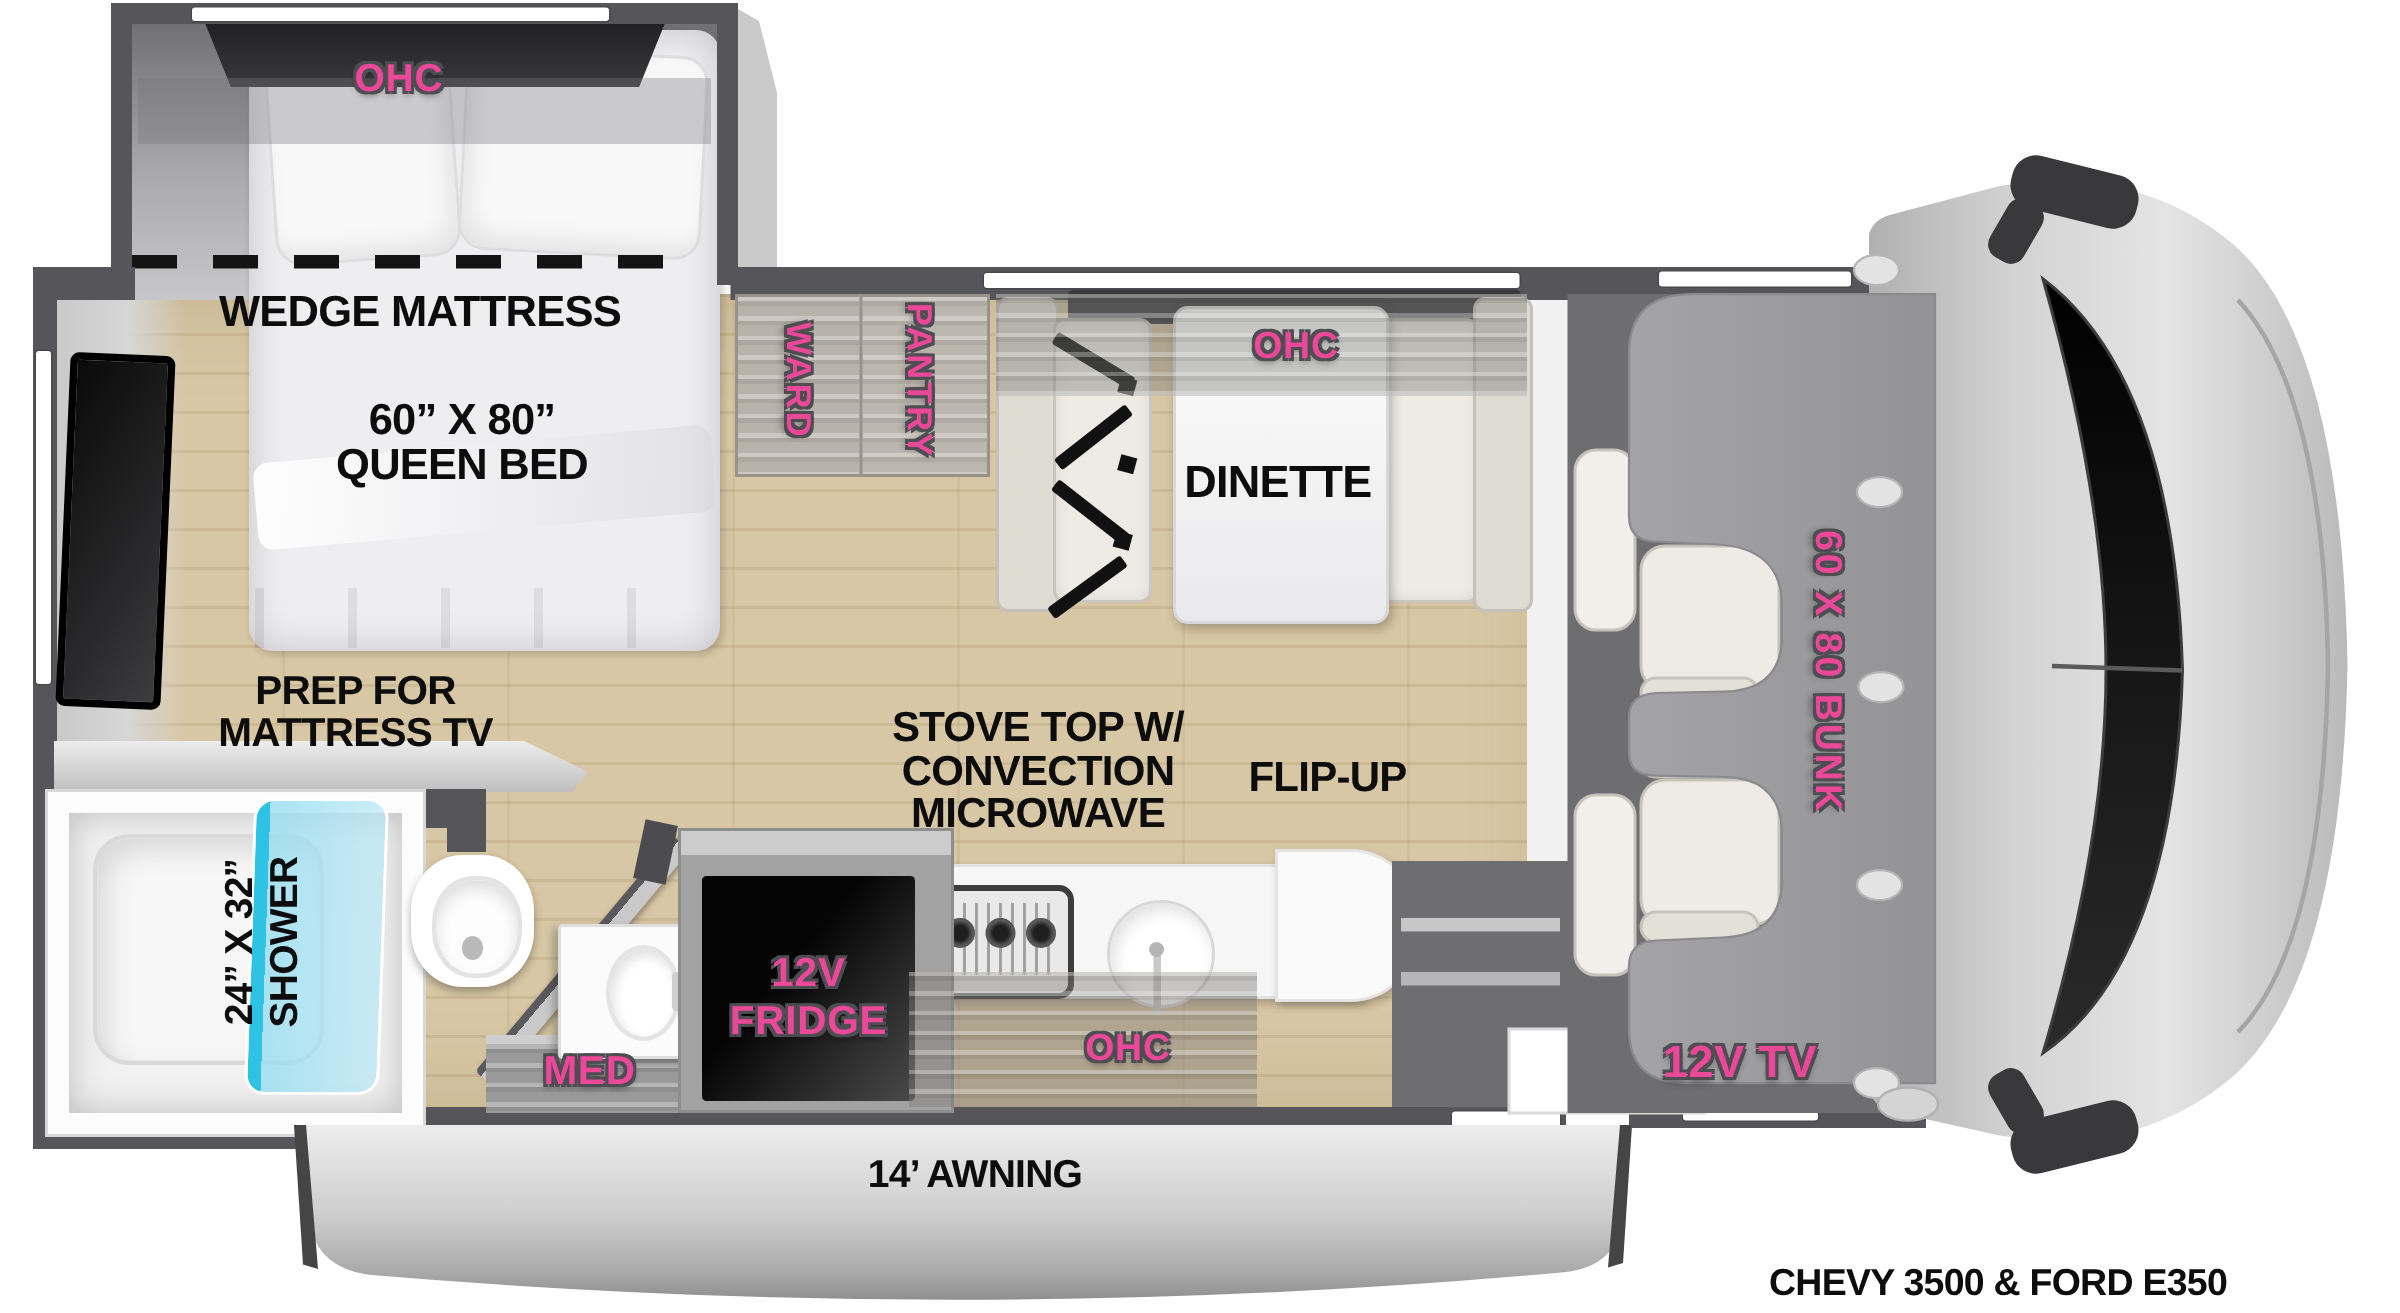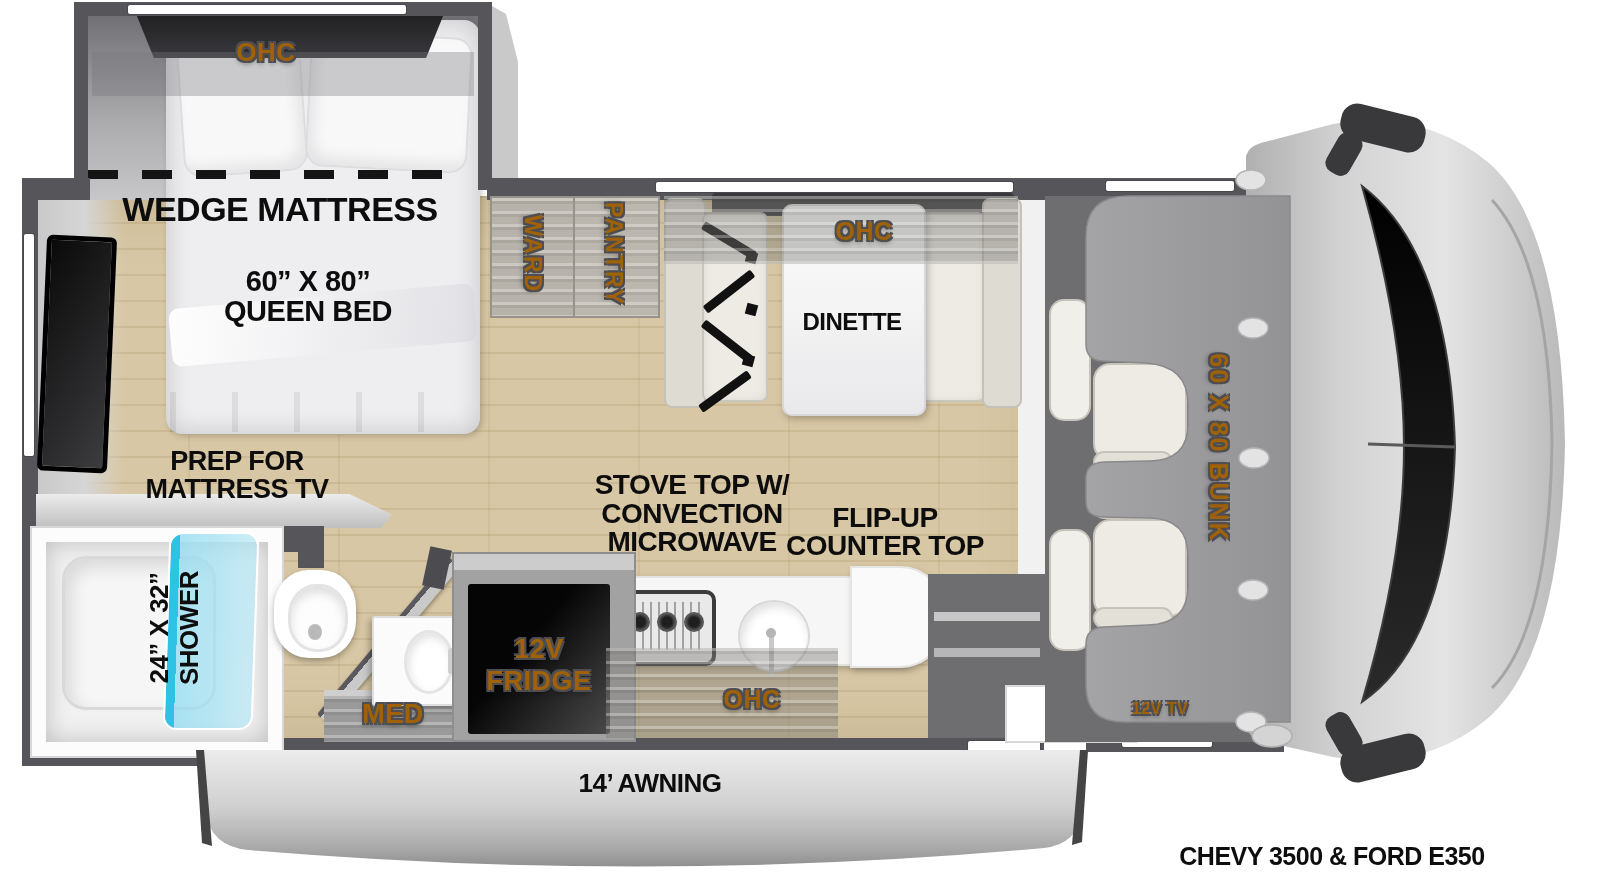--- a/index.html
+++ b/index.html
@@ -5,21 +5,21 @@
   html,body{margin:0;padding:0;background:#ffffff;}
   #stage{
     position:relative;width:1600px;height:875px;background:#ffffff;overflow:hidden;
     font-family:"Liberation Sans","DejaVu Sans",sans-serif;
   }
   .abs{position:absolute;}
   .wall{position:absolute;background:#56555a;}
   .win{position:absolute;background:#ffffff;border-radius:2px;box-shadow:0 0 0 1px rgba(0,0,0,.15);}
   .lbl{position:absolute;white-space:nowrap;transform:translate(-50%,-50%);text-align:center;}
   .blk{color:#0d0d0d;font-weight:800;letter-spacing:-.5px;}
-  .wht{color:#a16207;font-weight:800;letter-spacing:.5px;
+  .wht{color:#ec4899;font-weight:800;letter-spacing:.5px;
        text-shadow:-2px -2px 0 #4e4e52,2px -2px 0 #4e4e52,-2px 2px 0 #4e4e52,2px 2px 0 #4e4e52,0 3px 5px rgba(0,0,0,.45);}
   .vert{writing-mode:vertical-rl;}
   .streaks{background-image:repeating-linear-gradient(180deg, rgba(255,255,255,.28) 0 3px, rgba(0,0,0,.07) 3px 6px, rgba(0,0,0,0) 6px 13px);}
   .floor{
     background:#d8c7a4;
     background-image:
       repeating-linear-gradient(180deg, rgba(120,90,40,.12) 0 2px, rgba(0,0,0,0) 2px 26px),
       repeating-linear-gradient(90deg, rgba(120,90,40,.08) 0 2px, rgba(0,0,0,0) 2px 150px);
     box-shadow:inset 0 0 70px rgba(80,60,20,.18);
   }
@@ -197,47 +197,46 @@
       <ellipse cx="1251" cy="180" rx="15" ry="10"></ellipse>
       <ellipse cx="1253" cy="328" rx="15" ry="10"></ellipse>
       <ellipse cx="1254" cy="458" rx="15" ry="10"></ellipse>
       <ellipse cx="1253" cy="590" rx="15" ry="10"></ellipse>
       <ellipse cx="1251" cy="722" rx="15" ry="10"></ellipse>
     </g>
     <ellipse cx="1272" cy="736" rx="20" ry="11" fill="#d4d4d4" stroke="#b0b0b0" stroke-width="1.5"></ellipse>
   </svg>
 
   <div class="lbl wht" style="left:266px;top:52px;font-size:26px;">OHC</div>
-  <div class="lbl blk" style="left:280px;top:209px;font-size:34px;">WEDGE MATTRESS</div>
+  <div class="lbl blk" style="left:280px;top:209px;font-size:29px;">WEDGE MATTRESS</div>
   <div class="lbl blk" style="left:308px;top:281px;font-size:29px;">60” X 80”</div>
   <div class="lbl blk" style="left:308px;top:311px;font-size:29px;">QUEEN BED</div>
   <div class="lbl blk" style="left:237px;top:461px;font-size:27px;">PREP FOR</div>
   <div class="lbl blk" style="left:237px;top:489px;font-size:27px;">MATTRESS TV</div>
 
   <div class="lbl wht vert" style="left:532px;top:254px;font-size:23px;letter-spacing:2px;">WARD</div>
   <div class="lbl wht vert" style="left:613px;top:254px;font-size:23px;letter-spacing:2px;">PANTRY</div>
 
   <div class="lbl wht" style="left:864px;top:231px;font-size:25px;">OHC</div>
-  <div class="lbl blk" style="left:852px;top:322px;font-size:24px;">DINETTE</div>
+  <div class="lbl blk" style="left:852px;top:322px;font-size:30px;">DINETTE</div>
 
   <div class="abs" style="left:176px;top:628px;width:210px;height:64px;transform:translate(-50%,-50%) rotate(-90deg);text-align:center;">
     <div class="blk" style="font-size:26px;line-height:30px;">24” X 32”</div>
     <div class="blk" style="font-size:26px;line-height:30px;">SHOWER</div>
   </div>
   <div class="lbl wht" style="left:393px;top:714px;font-size:27px;">MED</div>
 
   <div class="lbl blk" style="left:692px;top:514px;font-size:28px;">CONVECTION</div>
   <div class="lbl blk" style="left:692px;top:485px;font-size:28px;">STOVE TOP W/</div>
   <div class="lbl blk" style="left:692px;top:542px;font-size:28px;">MICROWAVE</div>
   <div class="lbl blk" style="left:885px;top:518px;font-size:28px;">FLIP-UP</div>
-  <div class="lbl blk" style="left:885px;top:546px;font-size:28px;">COUNTER TOP</div>
   <div class="lbl wht" style="left:539px;top:649px;font-size:27px;">12V</div>
   <div class="lbl wht" style="left:539px;top:681px;font-size:27px;">FRIDGE</div>
   <div class="lbl wht" style="left:752px;top:699px;font-size:25px;">OHC</div>
 
   <div class="lbl wht vert" style="left:1218px;top:448px;font-size:25px;letter-spacing:2px;">60 X 80 BUNK</div>
-  <div class="lbl wht" style="left:1160px;top:709px;font-size:16px;">12V TV</div>
+  <div class="lbl wht" style="left:1160px;top:709px;font-size:30px;">12V TV</div>
 
   <div class="lbl blk" style="left:650px;top:783px;font-size:26px;">14’ AWNING</div>
 
   <div class="lbl blk" style="left:1332px;top:856px;font-size:25px;">CHEVY 3500 &amp; FORD E350</div>
 
 </div>
 
 </body></html>

